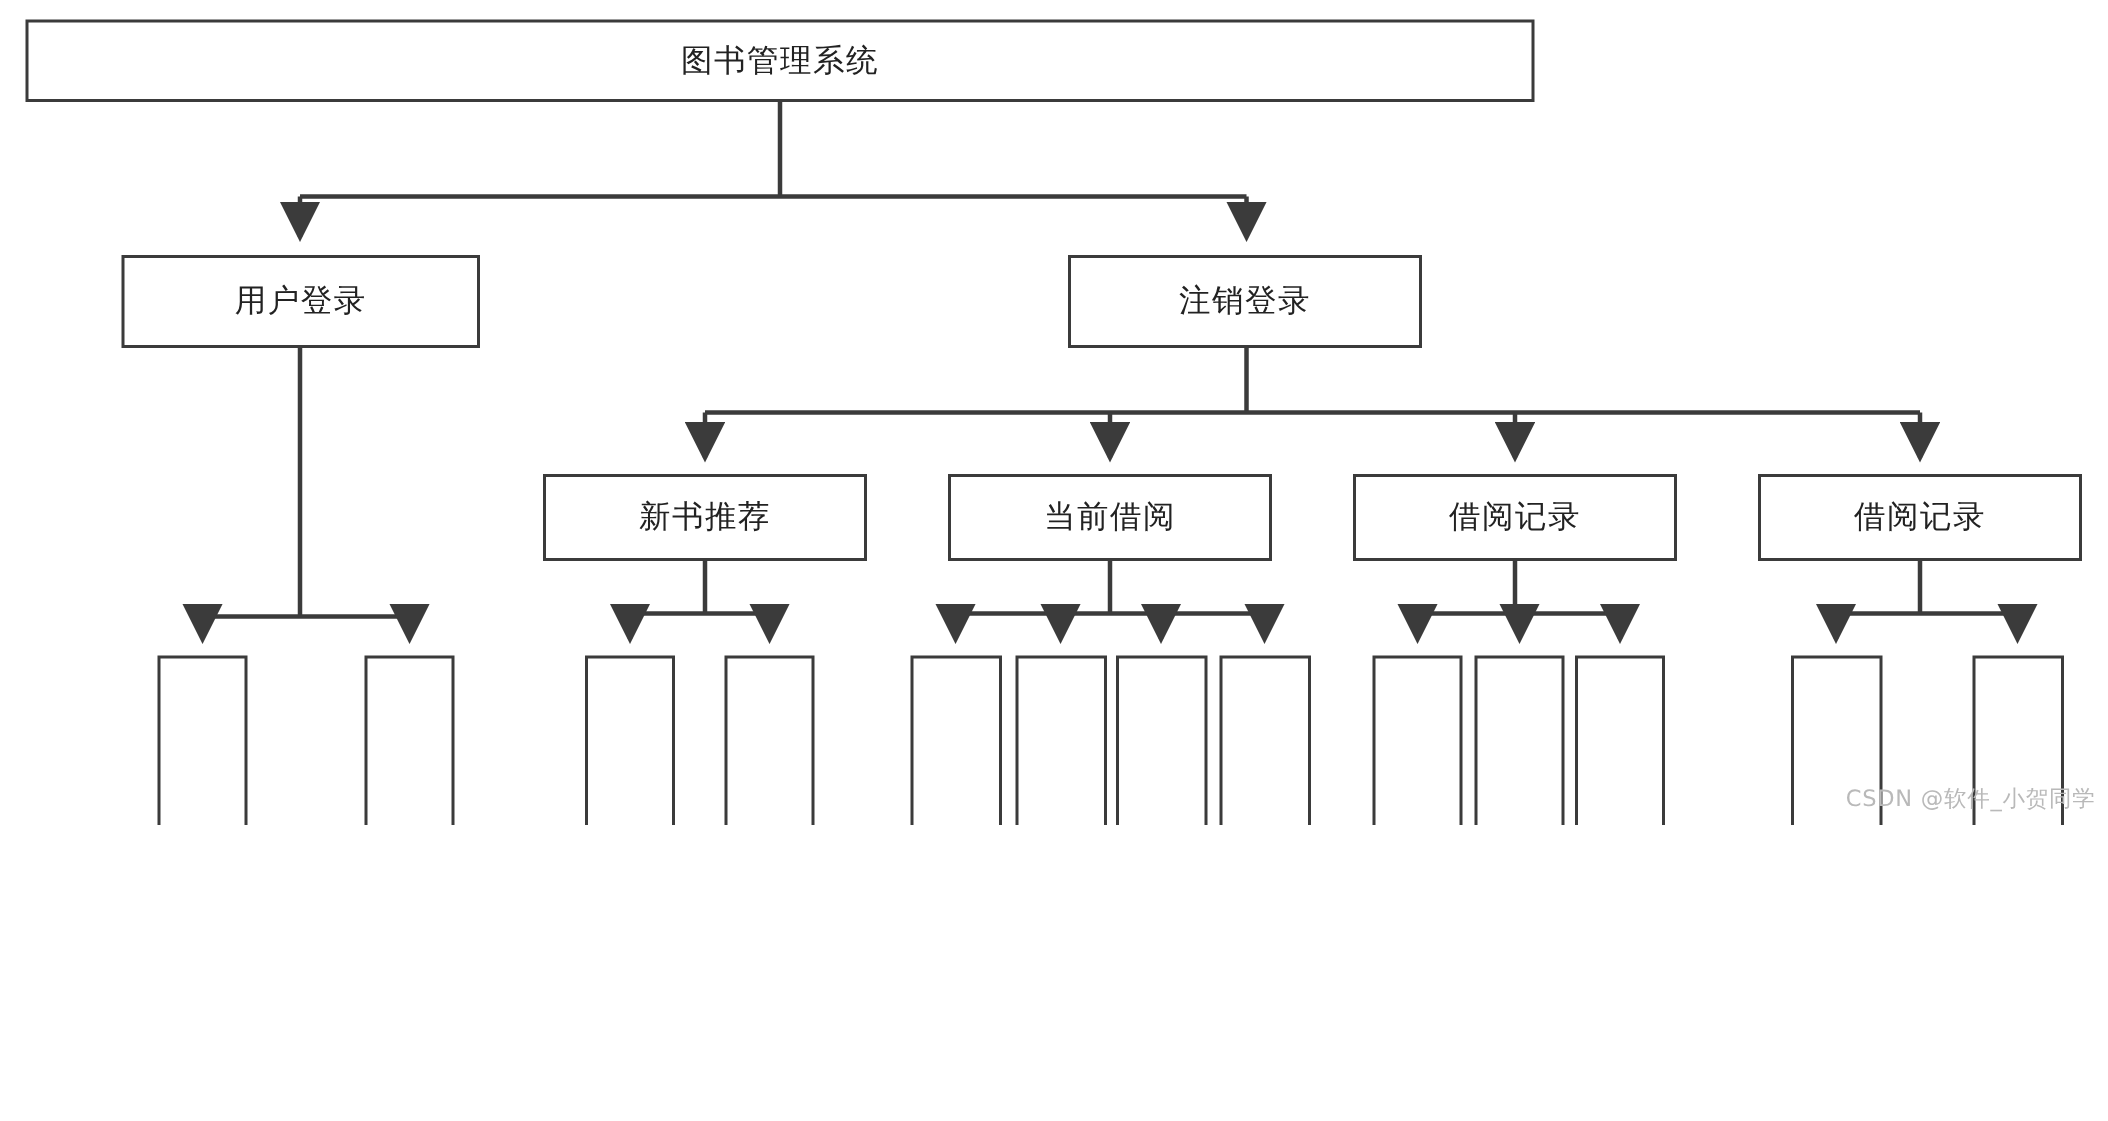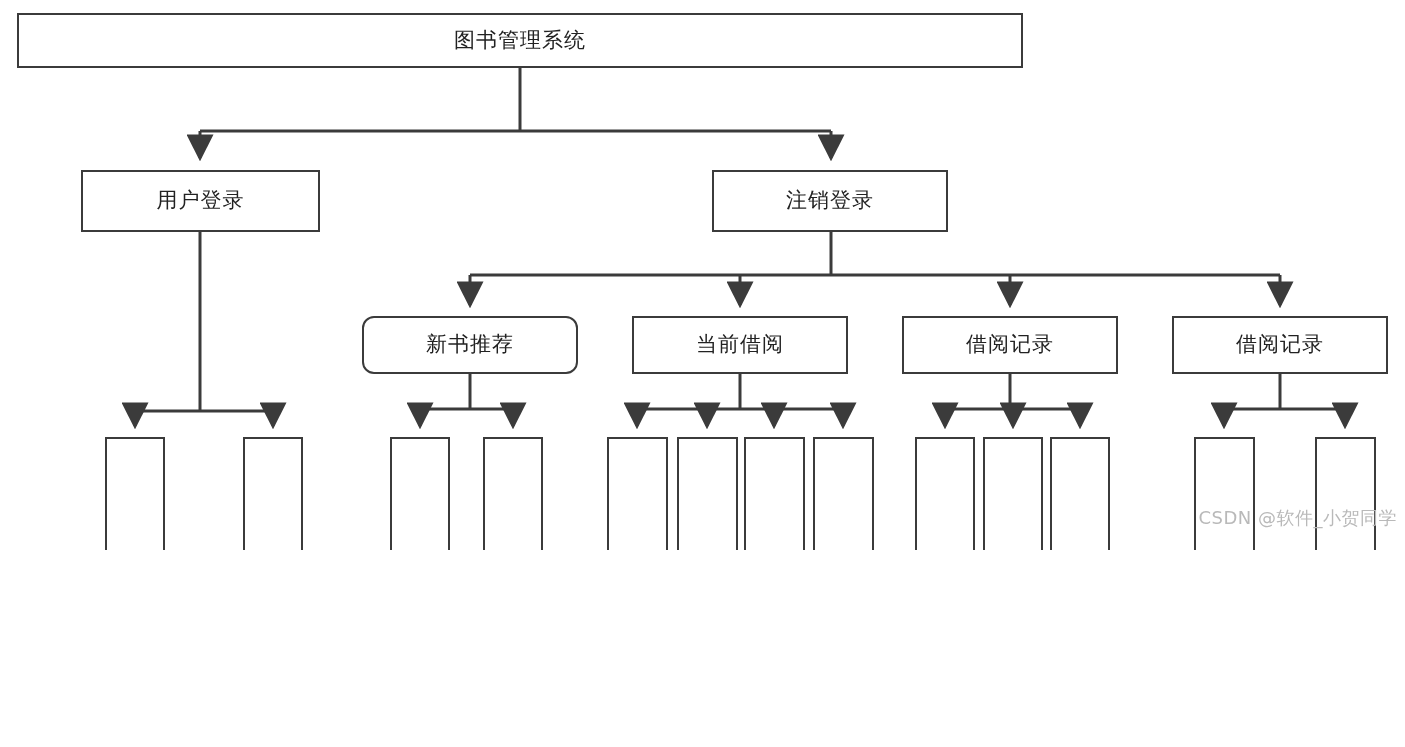--- a/index.html
+++ b/index.html
@@ -55,22 +55,22 @@
     text-align: center;
   }
   .node.vert .vlabel {
     writing-mode: vertical-rl;
     text-orientation: upright;
     display: block;
   }
   .watermark {
     position: absolute;
     right: 8px;
-    bottom: 20px;
-    font-size: 18px;
+    bottom: 8px;
+    font-size: 15px;
     color: #b9b9b9;
     letter-spacing: 0.5px;
     white-space: nowrap;
     text-align: center;
   }
 </style>
 </head>
 <body>
 
 <div id="canvas">
@@ -129,21 +129,21 @@
     <span>图书管理系统</span>
   </div>
 
   <div class="node horiz" style="left:81px; top:170px; width:239px; height:62px;">
     <span>用户登录</span>
   </div>
   <div class="node horiz" style="left:712px; top:170px; width:236px; height:62px;">
     <span>注销登录</span>
   </div>
 
-  <div class="node horiz" style="left:362px; top:316px; width:216px; height:58px;border-radius:12px;">
+  <div class="node horiz" style="left:362px; top:316px; width:216px; height:58px;">
     <span>新书推荐</span>
   </div>
   <div class="node horiz" style="left:632px; top:316px; width:216px; height:58px;">
     <span>当前借阅</span>
   </div>
   <div class="node horiz" style="left:902px; top:316px; width:216px; height:58px;">
     <span>借阅记录</span>
   </div>
   <div class="node horiz" style="left:1172px; top:316px; width:216px; height:58px;">
     <span>借阅记录</span>

